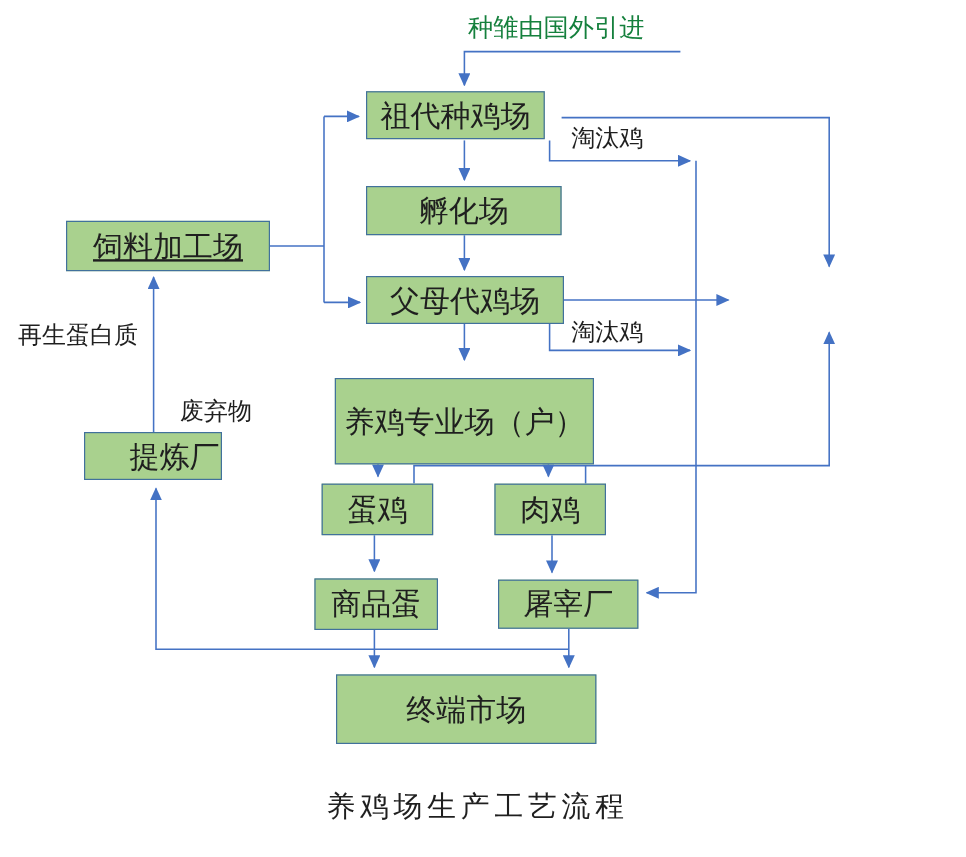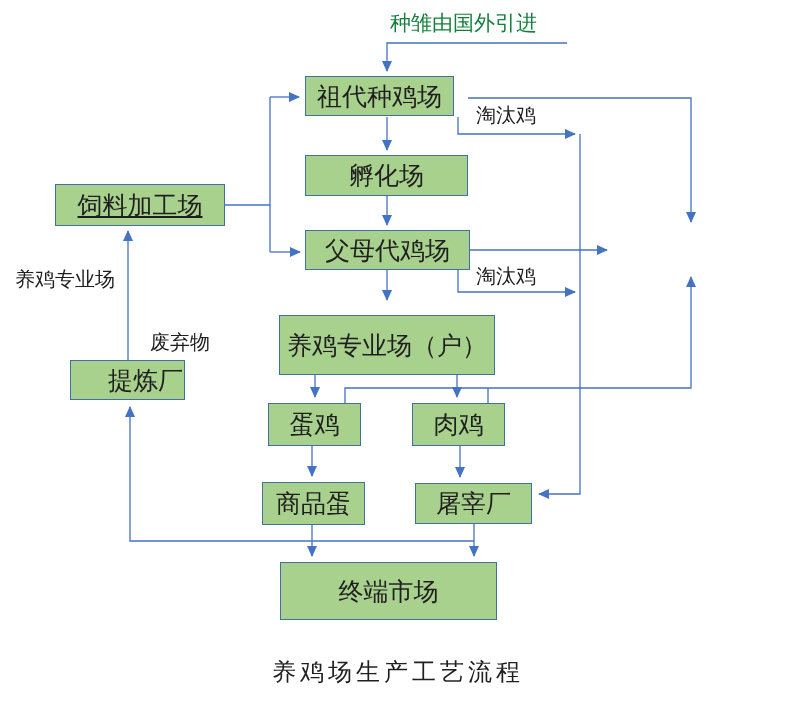--- a/index.html
+++ b/index.html
@@ -74,37 +74,37 @@
 
   <div class="node" style="left:305px;top:76px;width:149px;height:40px;">祖代种鸡场</div>
 
   <div class="node" style="left:305px;top:155px;width:163px;height:41px;">孵化场</div>
 
   <div class="node" style="left:305px;top:230px;width:165px;height:40px;">父母代鸡场</div>
 
   <div class="node" style="left:55px;top:184px;width:170px;height:42px;text-decoration:underline;">饲料加工场</div>
 
 
-  <div class="node" style="left:279px;top:315px;width:216px;height:60px;">养鸡专业场（户）</div>
+  <div class="node" style="left:279px;top:315px;width:216px;height:72px;">养鸡专业场（户）</div>
 
   <div class="node" style="left:268px;top:403px;width:93px;height:43px;">蛋鸡</div>
 
   <div class="node" style="left:412px;top:403px;width:93px;height:43px;">肉鸡</div>
 
   <div class="node" style="left:262px;top:482px;width:103px;height:43px;">商品蛋</div>
 
   <div class="node" style="left:415px;top:483px;width:117px;height:41px;">屠宰厂</div>
 
   <div class="node" style="left:70px;top:360px;width:115px;height:40px;padding-left:36px;">提炼厂</div>
 
   <div class="node" style="left:280px;top:562px;width:217px;height:58px;">终端市场</div>
 
   <div class="edge-label" style="left:476px;top:104px;">淘汰鸡</div>
 
   <div class="edge-label" style="left:476px;top:265px;">淘汰鸡</div>
 
-  <div class="edge-label" style="left:15px;top:268px;">养鸡专业场</div>
+  <div class="edge-label" style="left:15px;top:268px;">再生蛋白质</div>
 
   <div class="edge-label" style="left:150px;top:331px;">废弃物</div>
 
   <div class="diagram-title" style="left:272px;top:656px;">养鸡场生产工艺流程</div>
 
 </div>
 
 </body></html>

